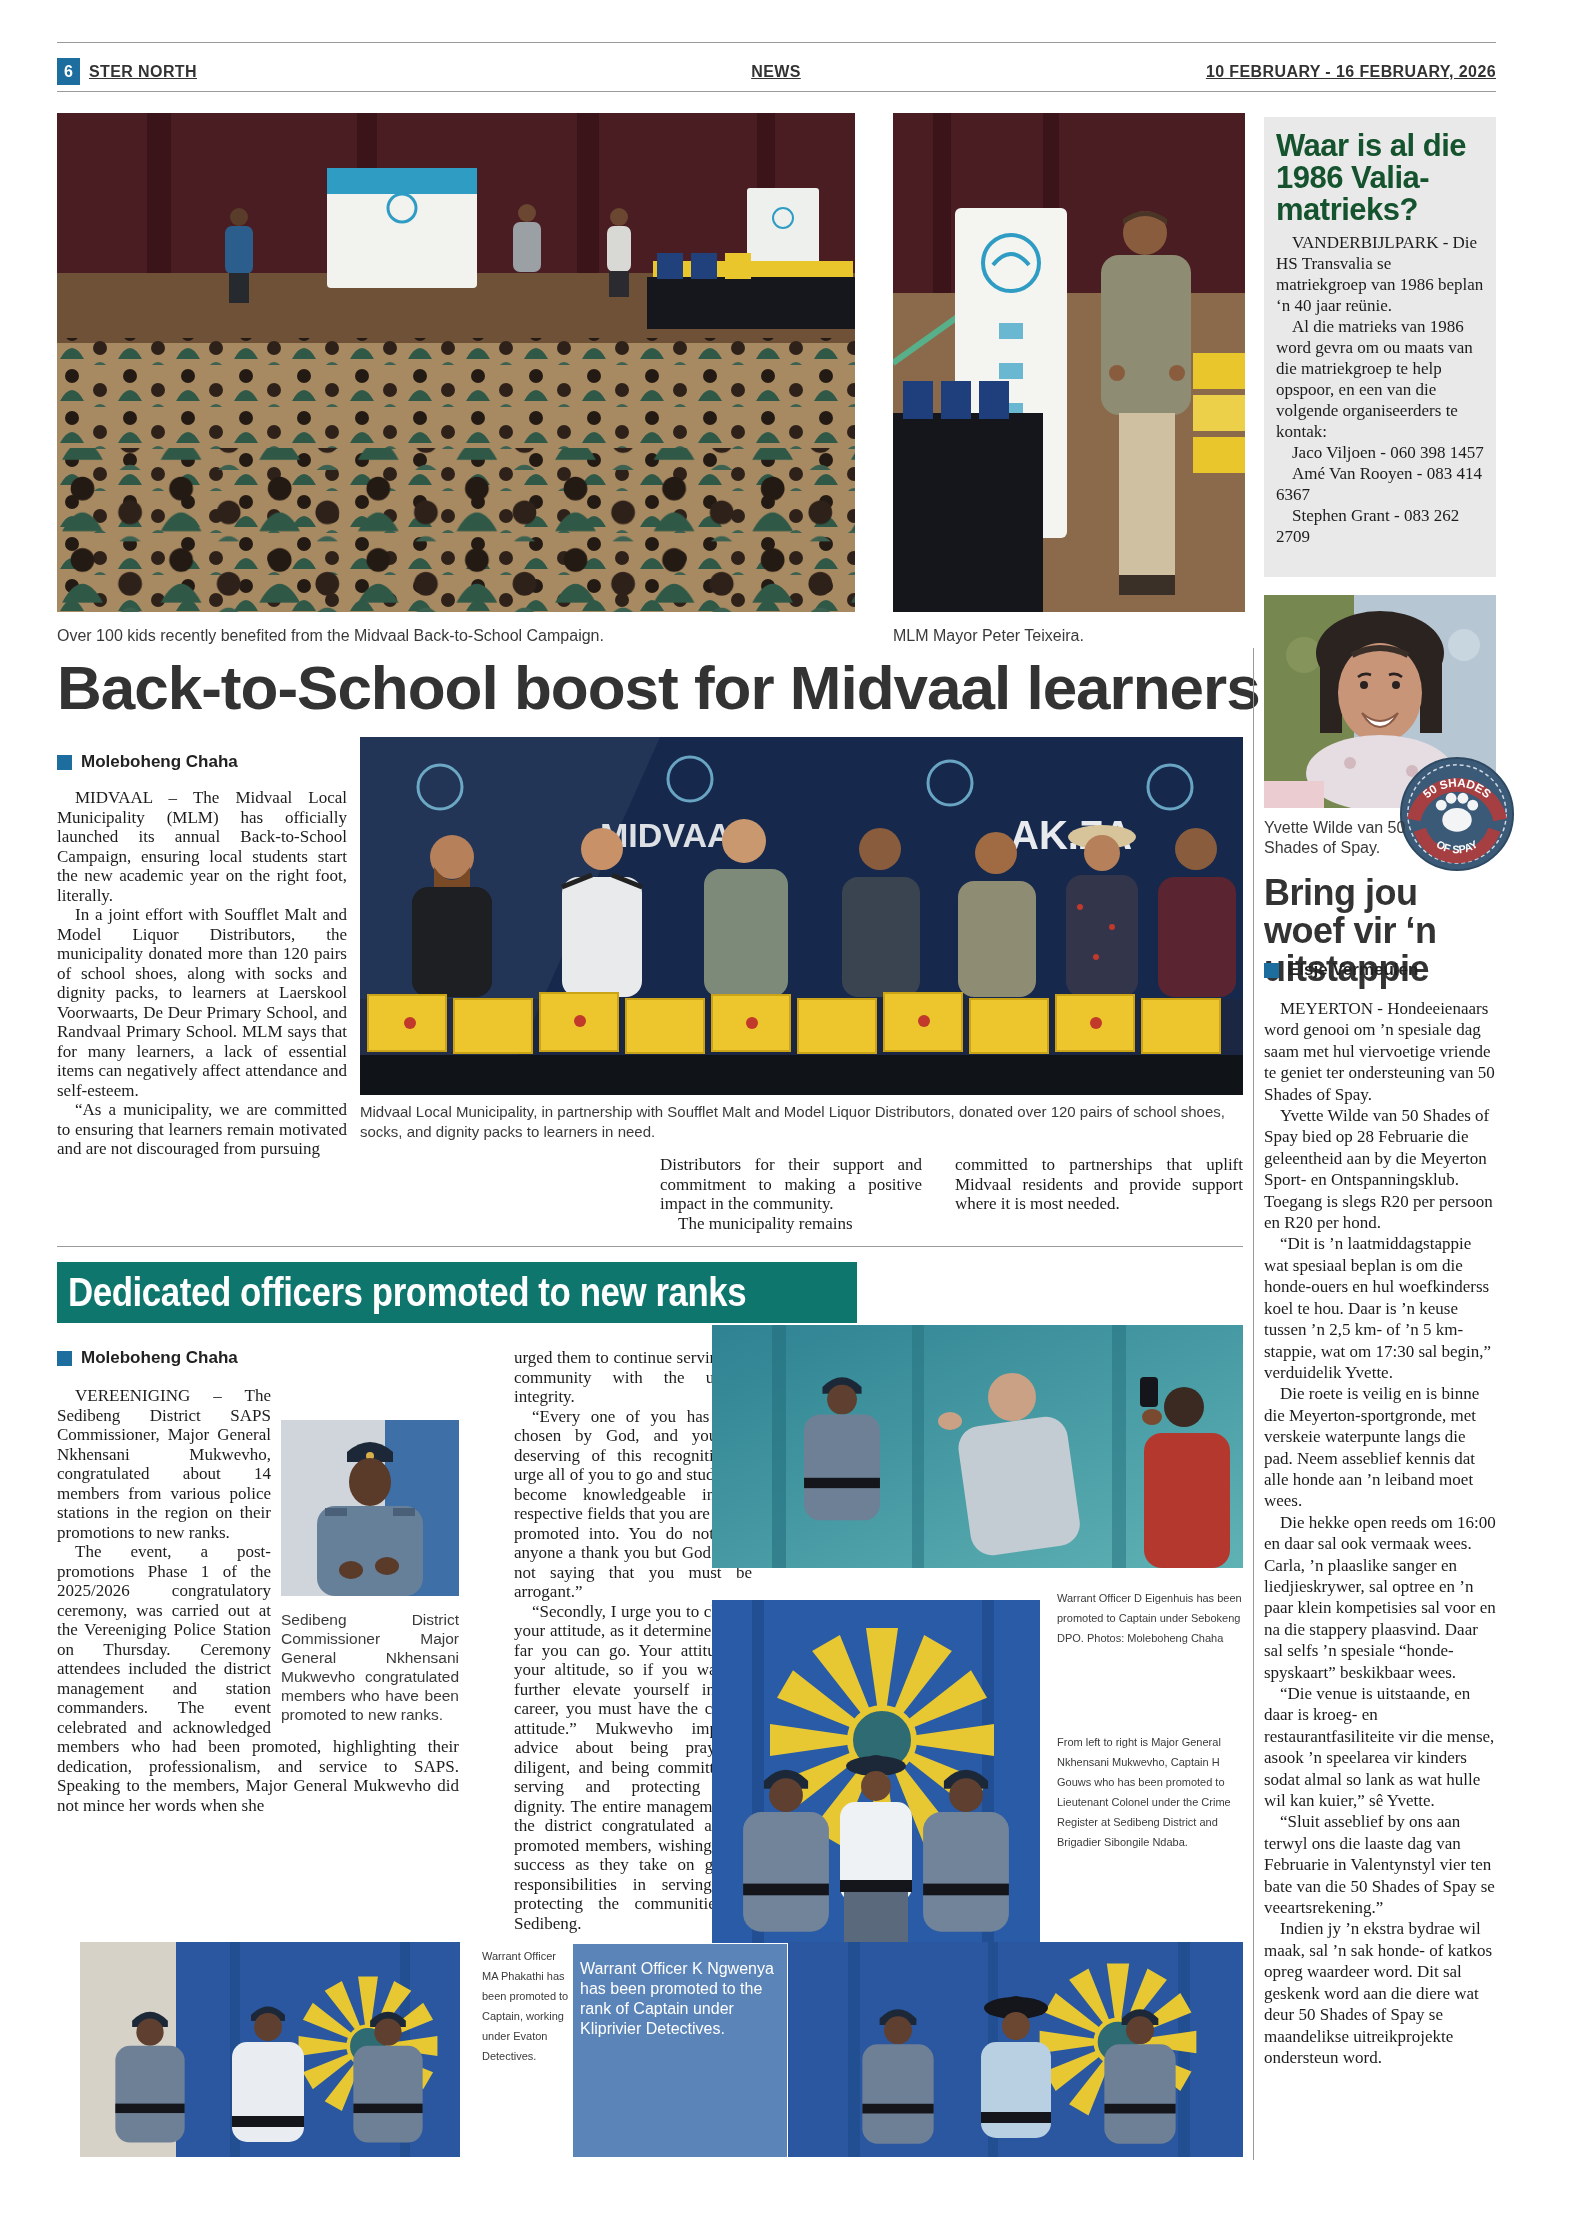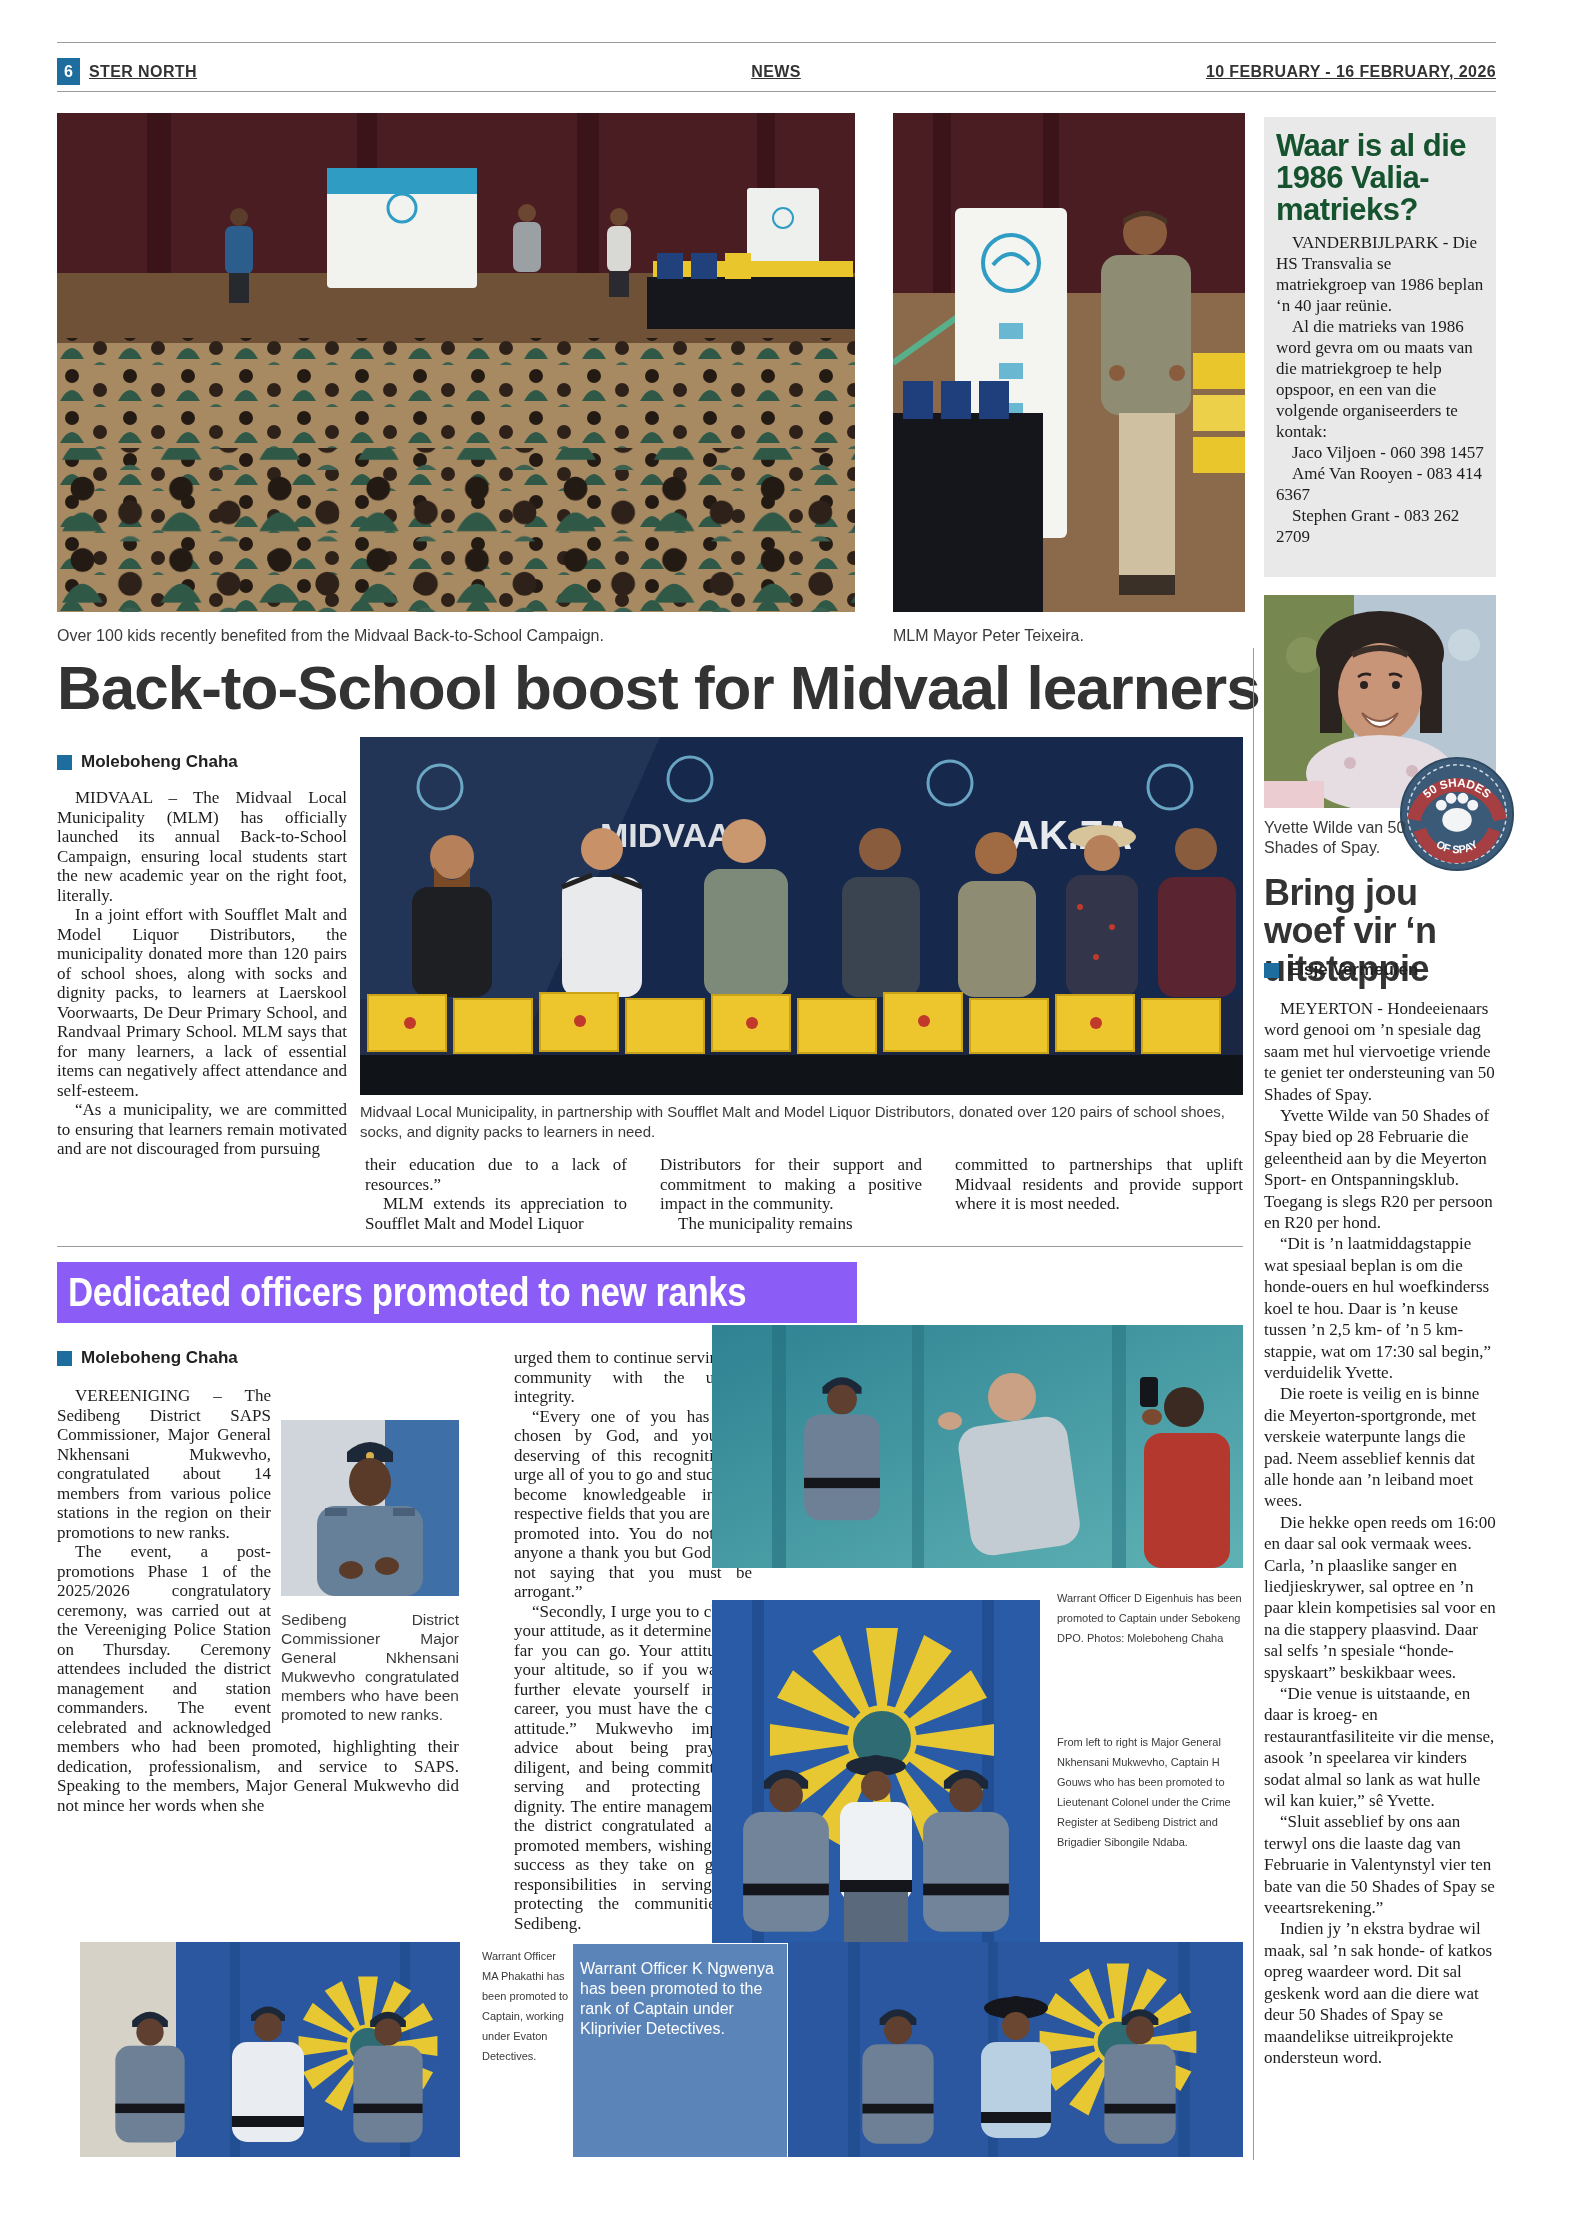--- a/index.html
+++ b/index.html
@@ -22,21 +22,21 @@
        font-size:36px;line-height:38px;letter-spacing:-.5px;transform:scaleX(.9);transform-origin:left top;}
   .byline{display:flex;align-items:center;gap:9px;}
   .byline .sq{width:15px;height:15px;background:#1d6e9e;flex:0 0 auto;}
   .byline .nm{font-weight:bold;font-size:17px;color:#222;}
   .serif{font-family:"Liberation Serif",serif;font-size:17px;line-height:19.5px;text-align:justify;color:#1c1c1c;}
   .serif p{margin:0;text-indent:18px;}
   .serif p.noind{text-indent:0;}
   .sidebar-serif{font-family:"Liberation Serif",serif;font-size:17px;line-height:21.4px;color:#1c1c1c;}
   .sidebar-serif p{margin:0;text-indent:16px;}
   .graybox{background:#e9e9e9;padding:13px 12px;box-sizing:border-box;}
-  .banner{background:#8b5cf6;color:#fff;}
+  .banner{background:#0f766e;color:#fff;}
   .banner .bt{font-weight:bold;font-size:41px;line-height:61px;letter-spacing:-.5px;white-space:nowrap;
        transform:scaleX(.85);transform-origin:left center;padding-left:13px;display:block;color:#fff;}
   .bluebox{background:#5b84b8;color:#fff;padding:15px 7px;box-sizing:border-box;
        font-size:16px;line-height:20px;font-family:"Liberation Sans",sans-serif;}
   .inset-wrap{float:right;width:178px;margin:34px 0 8px 10px;}
   .inset-cap{font-family:"Liberation Sans",sans-serif;font-size:15.5px;line-height:19px;color:#3a3a3a;margin-top:14px;}
   .capcol{font-family:"Liberation Sans",sans-serif;font-size:11px;line-height:20px;color:#3a3a3a;}
 </style>
 </head>
 <body>
@@ -240,24 +240,20 @@
             <circle cx="564" cy="284" r="6"></circle>
             <circle cx="736" cy="286" r="6"></circle>
         </g>
         <rect x="0" y="318" width="883" height="40" fill="#101318"></rect>
       </g>
     </svg>
   </div>
 
   <div class="abs caption" style="left:360px;top:1102px;width:883px;font-size:15px;">Midvaal Local Municipality, in partnership with Soufflet Malt and Model Liquor Distributors, donated over 120 pairs of school shoes, socks, and dignity packs to learners in need.</div>
 
-  <div class="abs serif" style="left:365px;top:1155px;width:262px;">
-    <p class="noind">their education due to a lack of resources.”</p>
-    <p>MLM extends its appreciation to Soufflet Malt and Model Liquor</p>
-  </div>
   <div class="abs serif" style="left:660px;top:1155px;width:262px;">
     <p class="noind">Distributors for their support and commitment to making a positive impact in the community.</p>
     <p>The municipality remains</p>
   </div>
   <div class="abs serif" style="left:955px;top:1155px;width:288px;">
     <p class="noind">committed to partnerships that uplift Midvaal residents and provide support where it is most needed.</p>
   </div>
 
   <div class="abs rule-h" style="left:57px;top:1246px;width:1186px;"></div>
 

